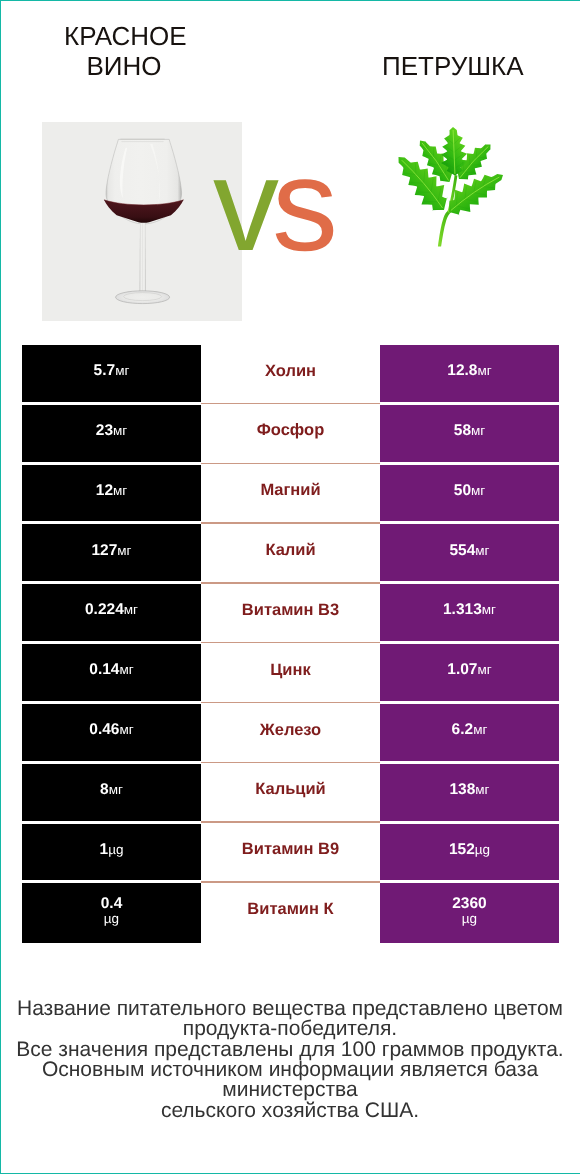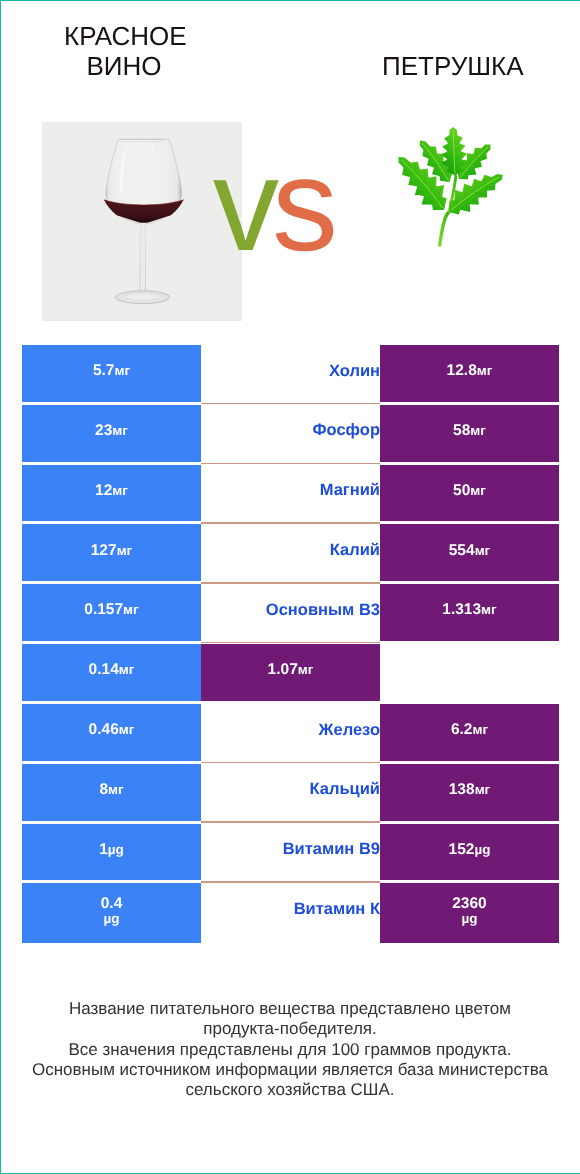--- a/index.html
+++ b/index.html
@@ -16,35 +16,35 @@
   .winephoto svg{display:block;}
   .vs{position:absolute;left:212px;top:138px;width:160px;font-size:132px;line-height:132px;font-weight:400;letter-spacing:-7px;white-space:nowrap;}
   .vs .v{color:#82A62F;}
   .vs .s{color:#E06C48;}
   .parsley{position:absolute;left:396px;top:124px;width:110px;height:125px;}
 
   
   .nutri{position:absolute;left:21px;top:344px;width:537px;}
   .row{display:flex;height:59.82px;}
   .cell{width:179px;box-sizing:border-box;display:flex;align-items:center;justify-content:center;line-height:1;}
-  .cl{background:#3b82f6;color:#fff;}
+  .cl{background:#000000;color:#fff;}
   .cr{background:#701a75;color:#fff;}
-  .cm{background:#fff;color:#1d4ed8;font-weight:700;font-size:16.5px;justify-content:flex-end;}
+  .cm{background:#fff;color:#7f1d1d;font-weight:700;font-size:16.5px;}
   .cm span{position:relative;top:-4px;}
   .row .cl,.row .cr{border-bottom:3.82px solid #fff;}
   .row:last-child .cl,.row:last-child .cr{border-bottom:none;flex-direction:column;}
   .row .cm{position:relative;}
   .sep{position:absolute;left:0;top:57.8px;width:179px;height:1.4px;background:#CB9985;}
   .row:last-child .sep{display:none;}
   
   .num{font-weight:700;font-size:15.5px;position:relative;top:-2.5px;}
-  .unit{font-weight:700;font-size:13.5px;margin-left:0;position:relative;top:-2.5px;}
-
-  
-  .footer{position:absolute;left:0;top:998px;width:578px;text-align:center;font-size:17px;line-height:20.35px;color:#333;}
+  .unit{font-weight:400;font-size:13.5px;margin-left:0;position:relative;top:-2.5px;}
+
+  
+  .footer{position:absolute;left:0;top:998px;width:578px;text-align:center;font-size:21px;line-height:20.35px;color:#333;}
 </style>
 </head>
 <body>
 
 <div class="page">
   <div class="title left">КРАСНОЕ ВИНО</div>
   <div class="title right">ПЕТРУШКА</div>
 
   <div class="winephoto">
     <svg width="200" height="199" viewBox="0 0 200 199">
@@ -267,36 +267,40 @@
           <span>Калий</span>
           <i class="sep"></i>
         </div>
         <div class="cell cr">
           <span class="num">554</span>
           <span class="unit">мг</span>
         </div>
       </div>
       <div class="row">
         <div class="cell cl">
-          <span class="num">0.157</span>
-          <span class="unit">мг</span>
-        </div>
-        <div class="cell cm">
-          <span>Основным B3</span>
+          <span class="num">0.224</span>
+          <span class="unit">мг</span>
+        </div>
+        <div class="cell cm">
+          <span>Витамин B3</span>
           <i class="sep"></i>
         </div>
         <div class="cell cr">
           <span class="num">1.313</span>
           <span class="unit">мг</span>
         </div>
       </div>
       <div class="row">
         <div class="cell cl">
           <span class="num">0.14</span>
           <span class="unit">мг</span>
+        </div>
+        <div class="cell cm">
+          <span>Цинк</span>
+          <i class="sep"></i>
         </div>
         <div class="cell cr">
           <span class="num">1.07</span>
           <span class="unit">мг</span>
         </div>
       </div>
       <div class="row">
         <div class="cell cl">
           <span class="num">0.46</span>
           <span class="unit">мг</span>

